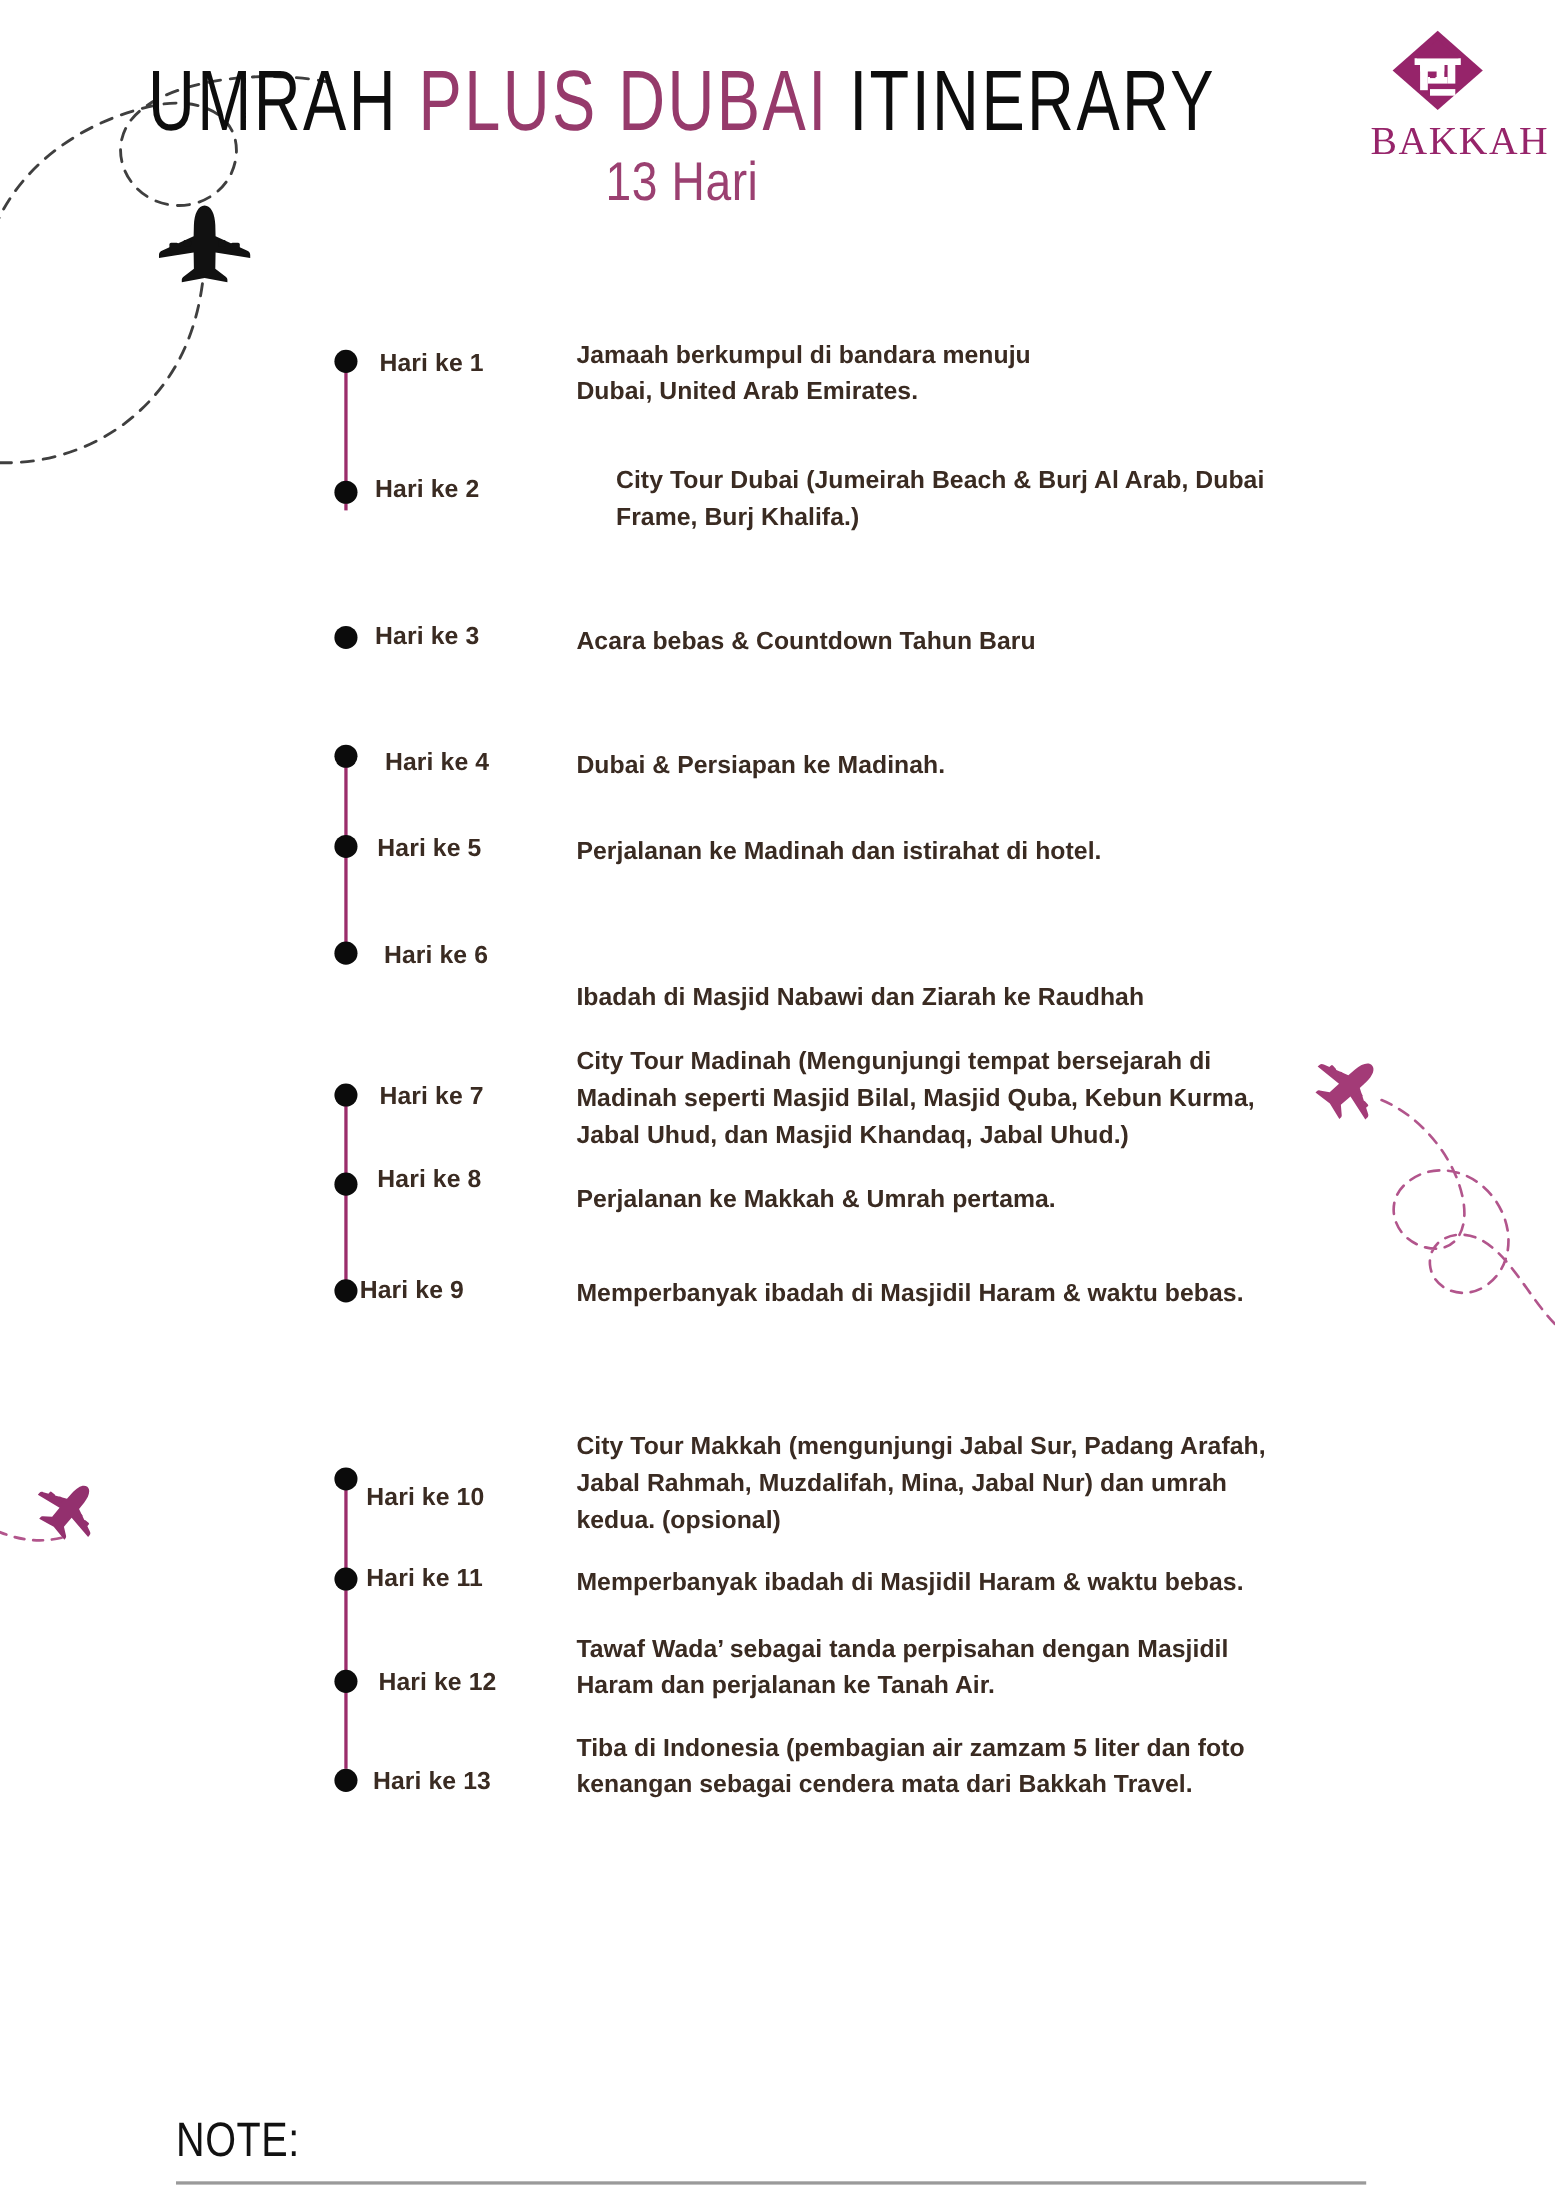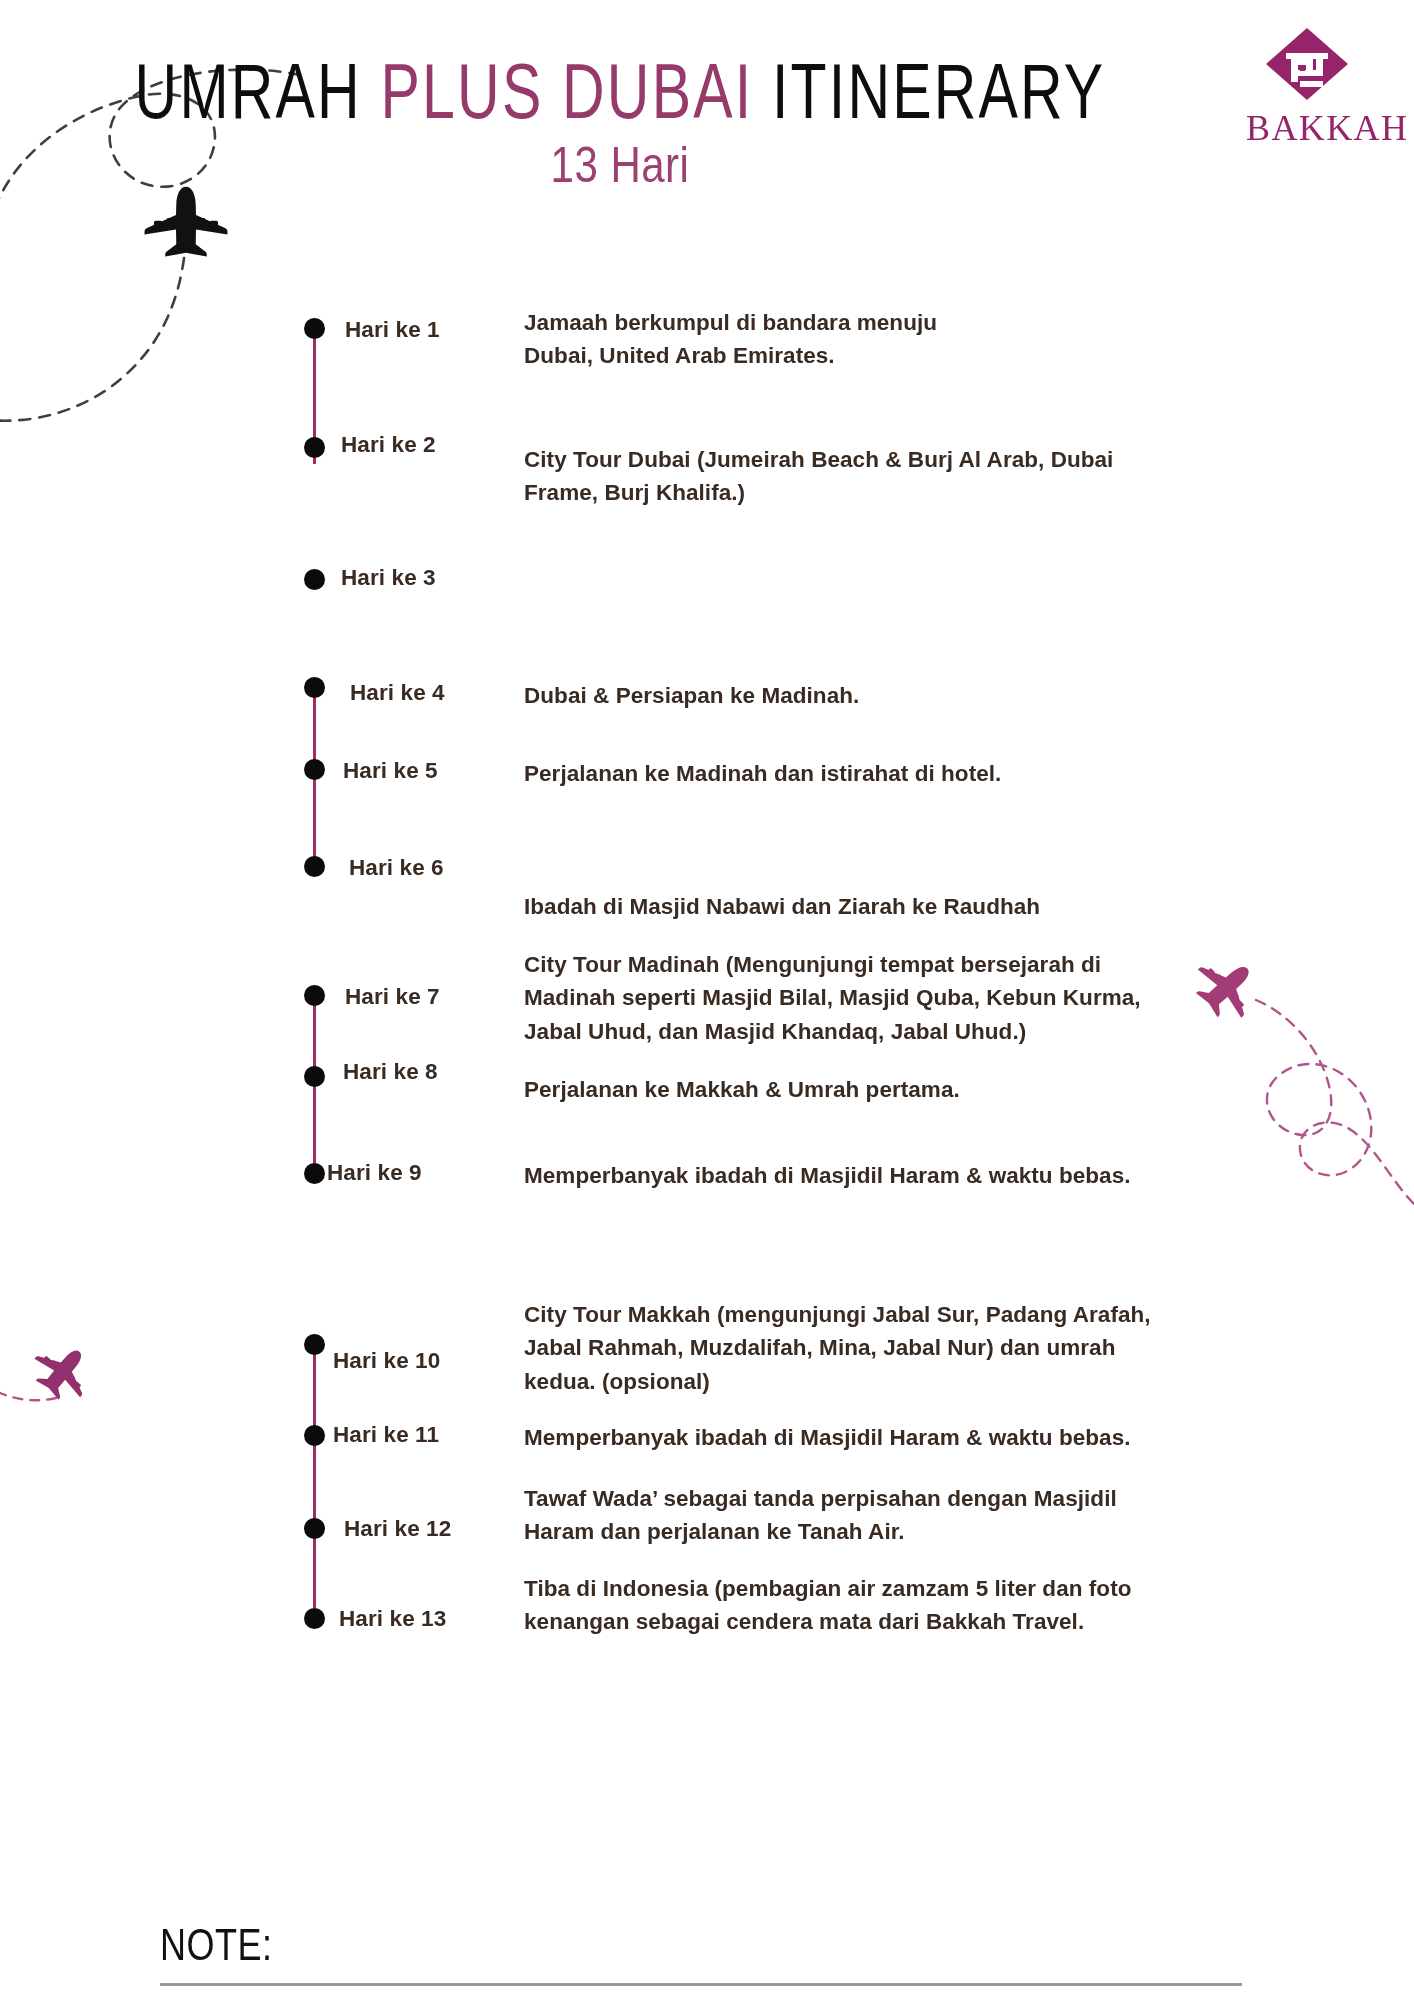--- a/index.html
+++ b/index.html
@@ -303,24 +303,25 @@
   <div class="rail" style="top:687px;height:180px;"></div>
   <div class="rail" style="top:994px;height:180px;"></div>
   <div class="rail" style="top:1343px;height:265px;"></div>
 
   <div class="dot" style="top:318px;"></div>
   <div class="day-label" style="top:317px;left:345px;">Hari ke 1</div>
   <div class="day-desc" style="top:306px;width:430px;">Jamaah berkumpul di bandara menuju Dubai, United Arab Emirates.</div>
 
   <div class="dot" style="top:437px;"></div>
   <div class="day-label" style="top:432px;left:341px;">Hari ke 2</div>
-  <div class="day-desc" style="top:443px;width:625px;">City Tour Dubai (Jumeirah Beach &amp; Burj Al Arab, Dubai Frame, Burj Khalifa.)</div>
+  <div class="day-desc" style="top:420px;width:625px;margin-left:36px;">City Tour Dubai (Jumeirah Beach &amp; Burj Al Arab, Dubai Frame, Burj Khalifa.)</div>
 
   <div class="dot" style="top:569px;"></div>
   <div class="day-label" style="top:565px;left:341px;">Hari ke 3</div>
+  <div class="day-desc" style="top:566px;width:660px;">Acara bebas &amp; Countdown Tahun Baru</div>
 
   <div class="dot" style="top:677px;"></div>
   <div class="day-label" style="top:680px;left:350px;">Hari ke 4</div>
   <div class="day-desc" style="top:679px;width:660px;">Dubai &amp; Persiapan ke Madinah.</div>
 
   <div class="dot" style="top:759px;"></div>
   <div class="day-label" style="top:758px;left:343px;">Hari ke 5</div>
   <div class="day-desc" style="top:757px;width:660px;">Perjalanan ke Madinah dan istirahat di hotel.</div>
 
   <div class="dot" style="top:856px;"></div>

